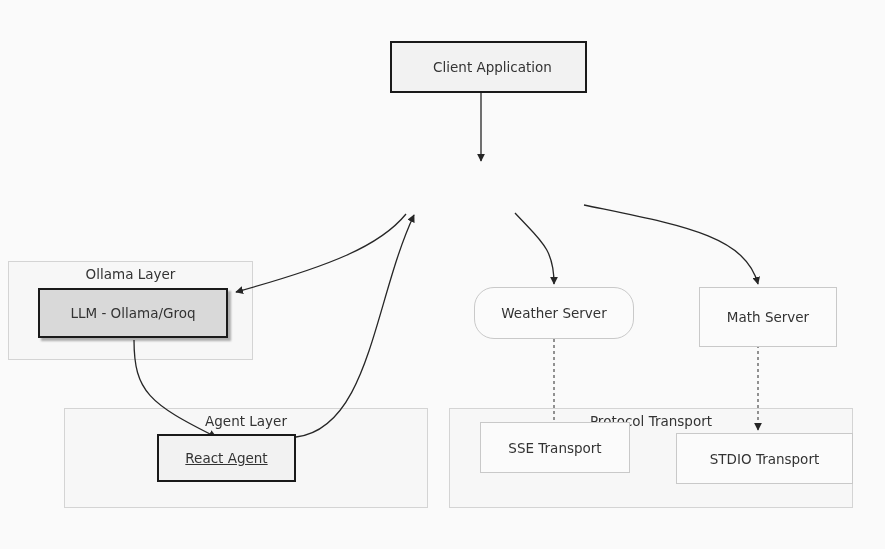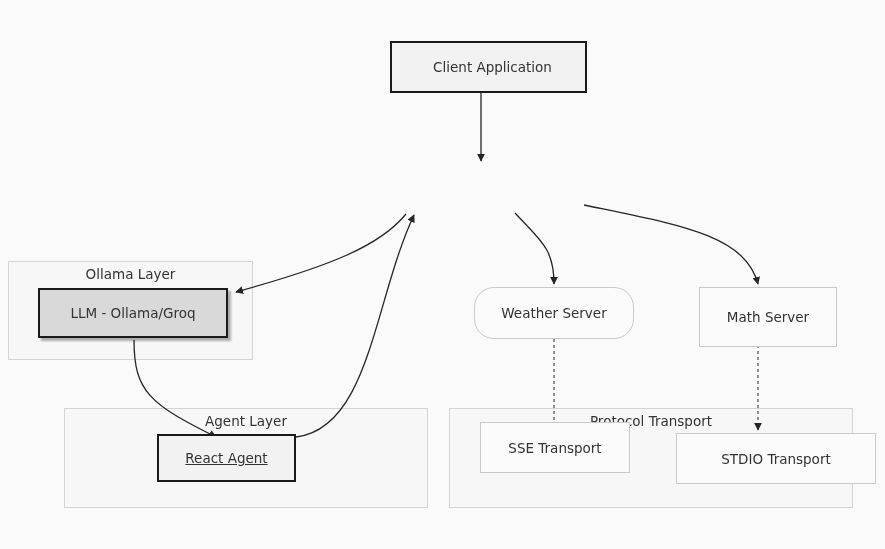--- a/index.html
+++ b/index.html
@@ -112,15 +112,15 @@
   <div class="node node-strong" style="left:38px; top:288px; width:190px; height:50px;">LLM - Ollama/Groq</div>
 
   <div class="node node-light" style="left:474px; top:287px; width:160px; height:52px;border-radius:20px;">Weather Server</div>
 
   <div class="node node-light" style="left:689px; top:287px; width:138px; height:60px;margin-left:10px;">Math Server</div>
 
   <div class="node node-plain" style="left:157px; top:434px; width:139px; height:48px;text-decoration:underline;">React Agent</div>
 
   <div class="node node-light" style="left:480px; top:422px; width:150px; height:51px;">SSE Transport</div>
 
-  <div class="node node-light" style="left:676px; top:433px; width:200px; height:51px;">STDIO Transport</div>
+  <div class="node node-light" style="left:676px; top:433px; width:177px; height:51px;">STDIO Transport</div>
 
 </div>
 
 </body></html>

